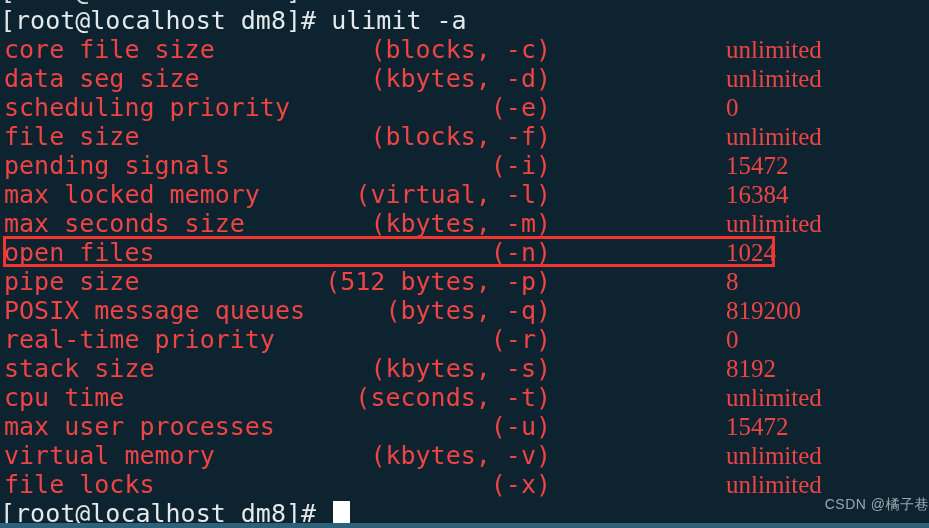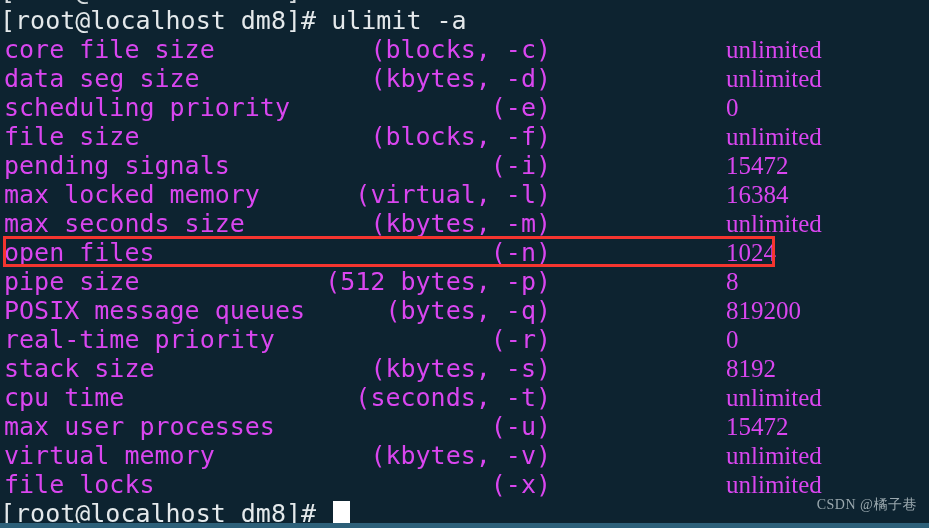--- a/index.html
+++ b/index.html
@@ -43,21 +43,21 @@
     top: 6px;
     left: 0;
     width: 754px;
   }
 
   .line {
     position: relative;
     height: 29px;
     line-height: 29px;
     font-size: 25px;
-    color: #d946ef;
+    color: #ef4444;
     white-space: pre;
     letter-spacing: 0px;
   }
 
   .prompt-line {
     color: #e4e9eb;
   }
 
   
   .col-name {
@@ -100,25 +100,25 @@
     width: 17px;
     height: 25px;
     background: #ffffff;
     vertical-align: -4px;
     margin-left: 2px;
   }
 
   
   #watermark {
     position: absolute;
-    right: 12px;
+    right: 0;
     bottom: 14px;
     color: #9aa8ae;
     font-size: 14px;
-    font-family: Liberation Serif, serif;
+    font-family: Liberation Sans, sans-serif;
     letter-spacing: 0.5px;
     z-index: 6;
     white-space: pre;
   }
 
   
   #bottom-edge {
     position: absolute;
     left: 0;
     bottom: 0;

